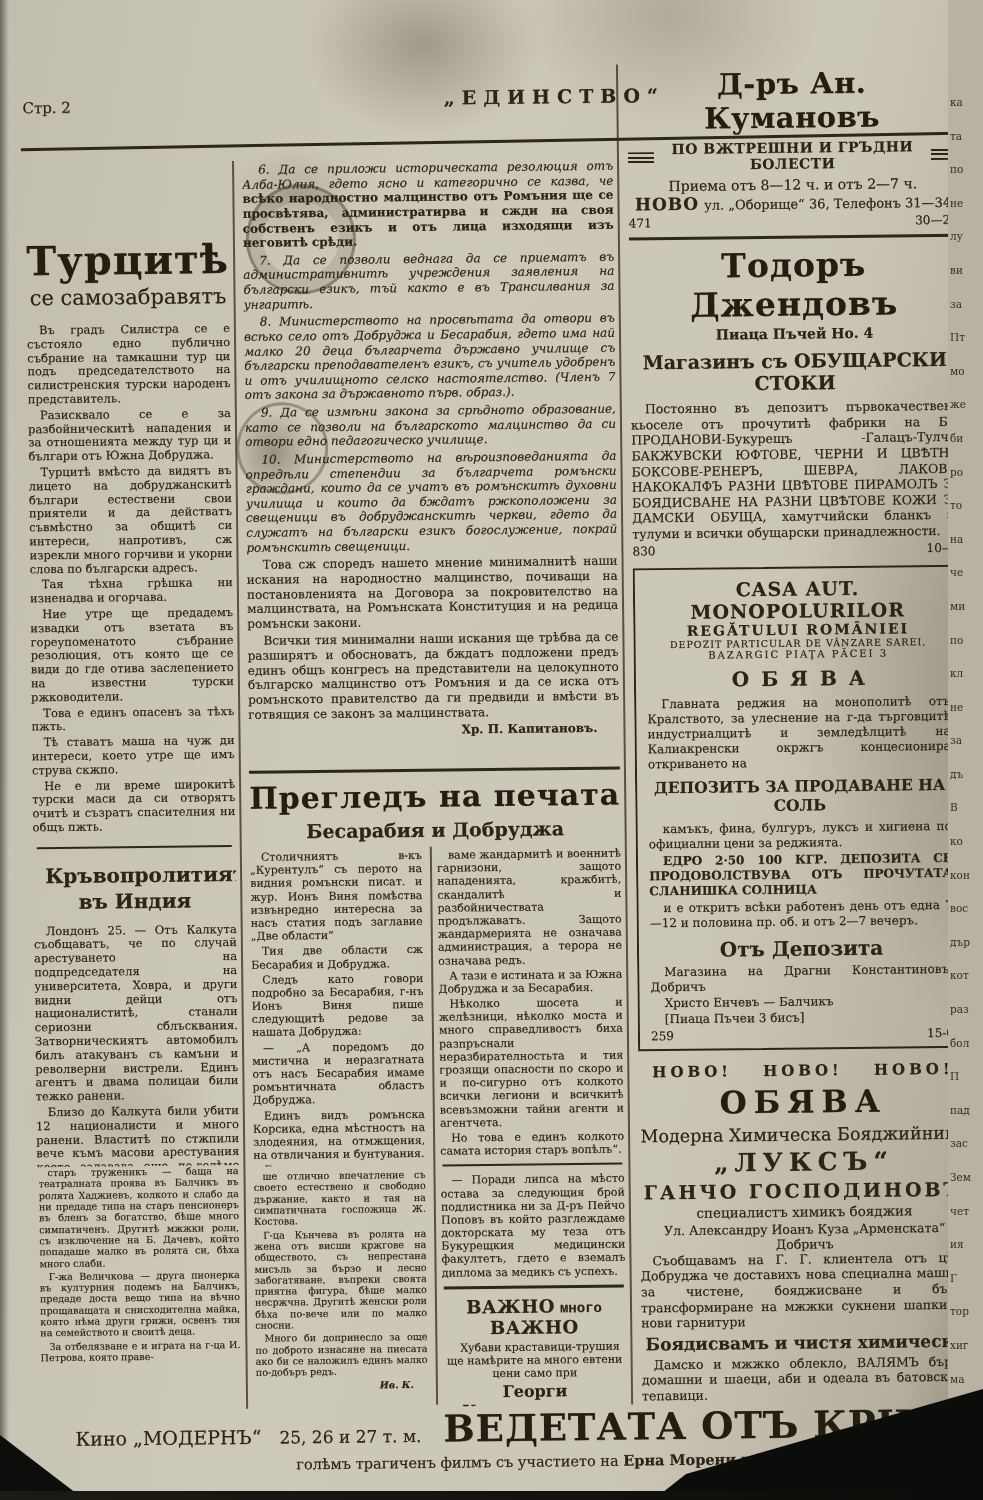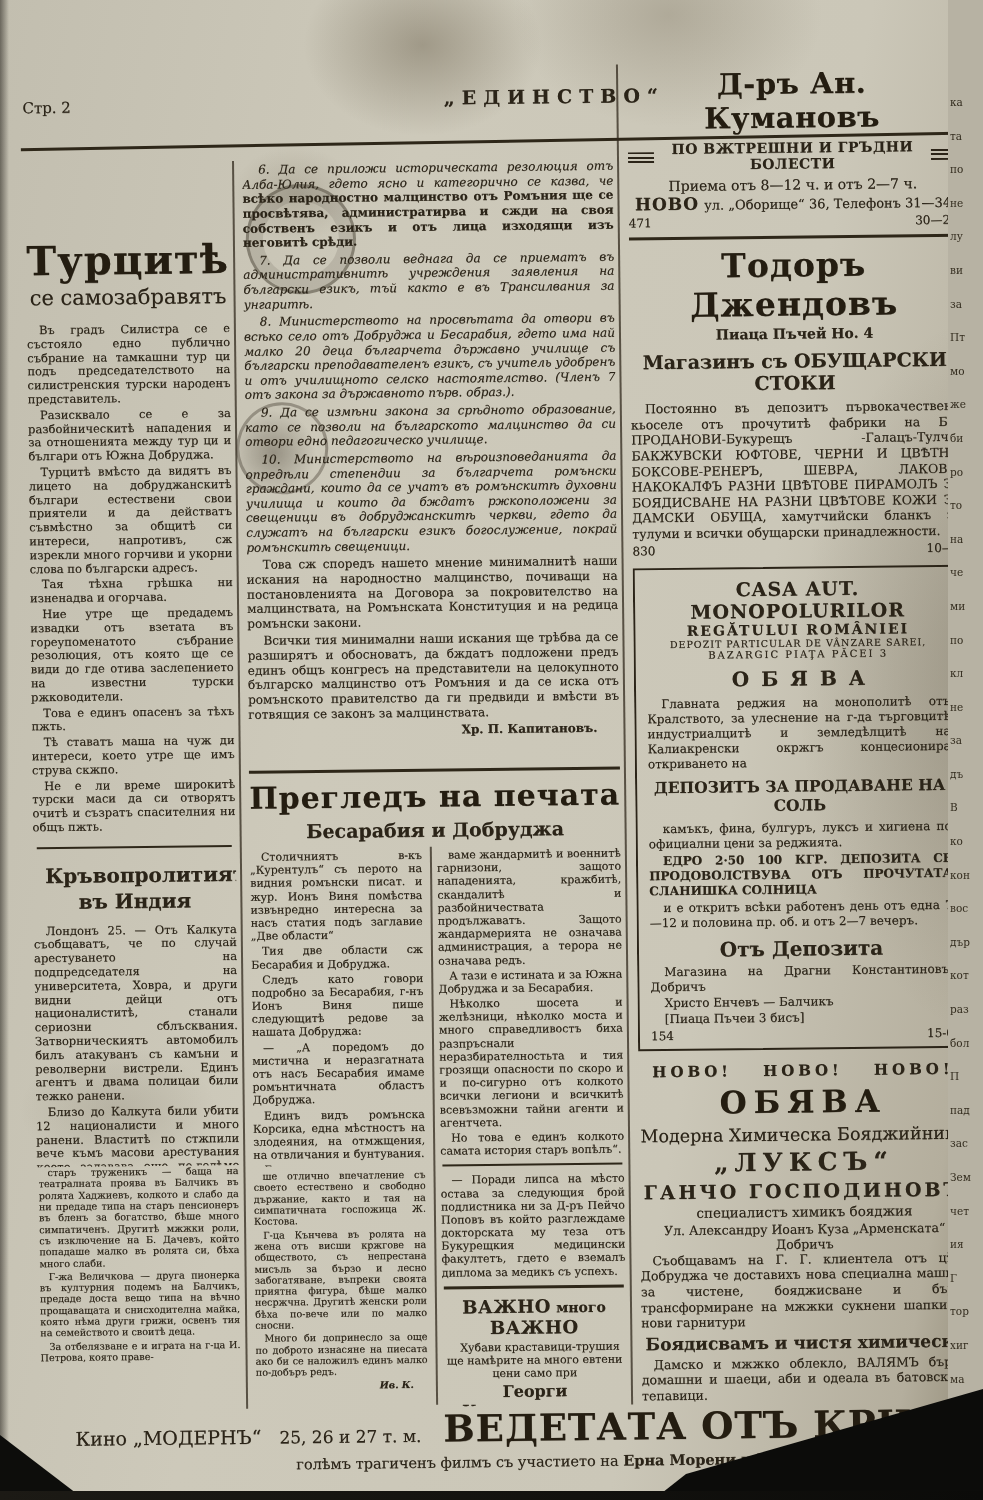--- a/index.html
+++ b/index.html
@@ -52,21 +52,21 @@
   .press-title{font-size:30px;font-weight:700;letter-spacing:1px;margin:0;color:#241d11;}
   .press-sub{font-size:19px;font-weight:600;margin-top:5px;}
   .presscol{overflow:hidden;}
   .presscol p{font-size:11px;line-height:1.2;text-indent:11px;}
   .press-colA{left:247px;top:848px;width:172px;height:316px;}
   .press-colB{left:434px;top:848px;width:184px;height:558px;}
   .rule.inbar{margin:7px 2px;}
   
   .vazhno{text-align:center;margin-top:4px;}
   .vazhno-title{font-size:18px;font-weight:800;letter-spacing:.5px;}
-  .vazhno-mid{font-size:14px;font-weight:600;}
+  .vazhno-mid{font-size:14px;font-weight:600;font-family:Liberation Mono, monospace;}
   .vazhno-body{font-size:12px;line-height:1.25;margin-top:3px;text-align:center;text-indent:0;}
   .vazhno-name{font-size:16px;font-weight:700;margin-top:2px;}
   .refline{display:flex;justify-content:space-between;font-size:12px;margin-top:2px;text-align:left;}
   
   .col-right{left:633px;top:70px;width:329px;height:1344px;overflow:hidden;}
   .ad{text-align:center;}
   .ad p{font-size:12.5px;line-height:1.25;}
   .kum-title{font-size:29px;font-weight:800;letter-spacing:.5px;color:#241d11;}
   .kum-specline{display:flex;align-items:center;justify-content:center;gap:6px;margin-top:5px;}
   .lines3{width:32px;height:11px;background:repeating-linear-gradient(to bottom,#2b2418 0 2px,transparent 2px 4.5px);}
@@ -266,21 +266,21 @@
         <p>Главната реджия на монополитѣ отъ Кралството, за улеснение на г-да търговцитѣ индустриалцитѣ и земледѣлцитѣ на Калиакренски окржгъ концесионира откриването на</p>
         <div class="mono-sol">ДЕПОЗИТЪ ЗА ПРОДАВАНЕ НА СОЛЬ</div>
         <p>камъкъ, фина, булгуръ, луксъ и хигиена по официални цени за реджията.</p>
         <p class="mono-bold">ЕДРО 2·50 100 КГР. ДЕПОЗИТА СЕ ПРОДОВОЛСТВУВА ОТЪ ПРОЧУТАТА СЛАНИШКА СОЛНИЦА</p>
         <p>и е откритъ всѣки работенъ день отъ една 7—12 и половина пр. об. и отъ 2—7 вечеръ.</p>
         <div class="mono-dep">Отъ Депозита</div>
         <p class="mono-store">Магазина на Драгни Константиновъ-Добричъ</p>
         <p class="mono-store">Христо Енчевъ — Балчикъ</p>
         <p class="mono-store">[Пиаца Пъчеи 3 бисъ]</p>
         <div class="refline">
-            <span>154</span>
+            <span>259</span>
             <span>15-6</span>
           </div>
       </div>
 
       <div class="ad luks">
         <div class="luks-novo">НОВО! НОВО! НОВО!</div>
         <div class="luks-head">ОБЯВА</div>
         <div class="luks-sub">Модерна Химическа Бояджийница</div>
         <div class="luks-name">„ЛУКСЪ“</div>
         <div class="luks-owner">ГАНЧО ГОСПОДИНОВЪ</div>

